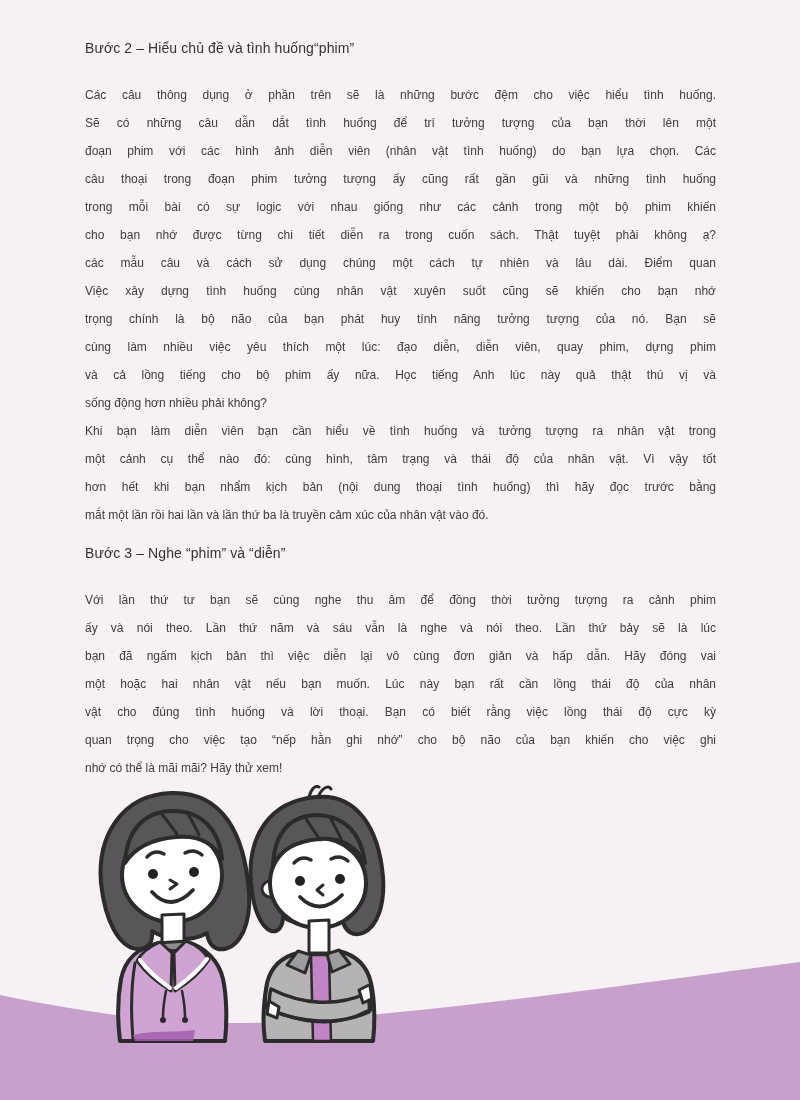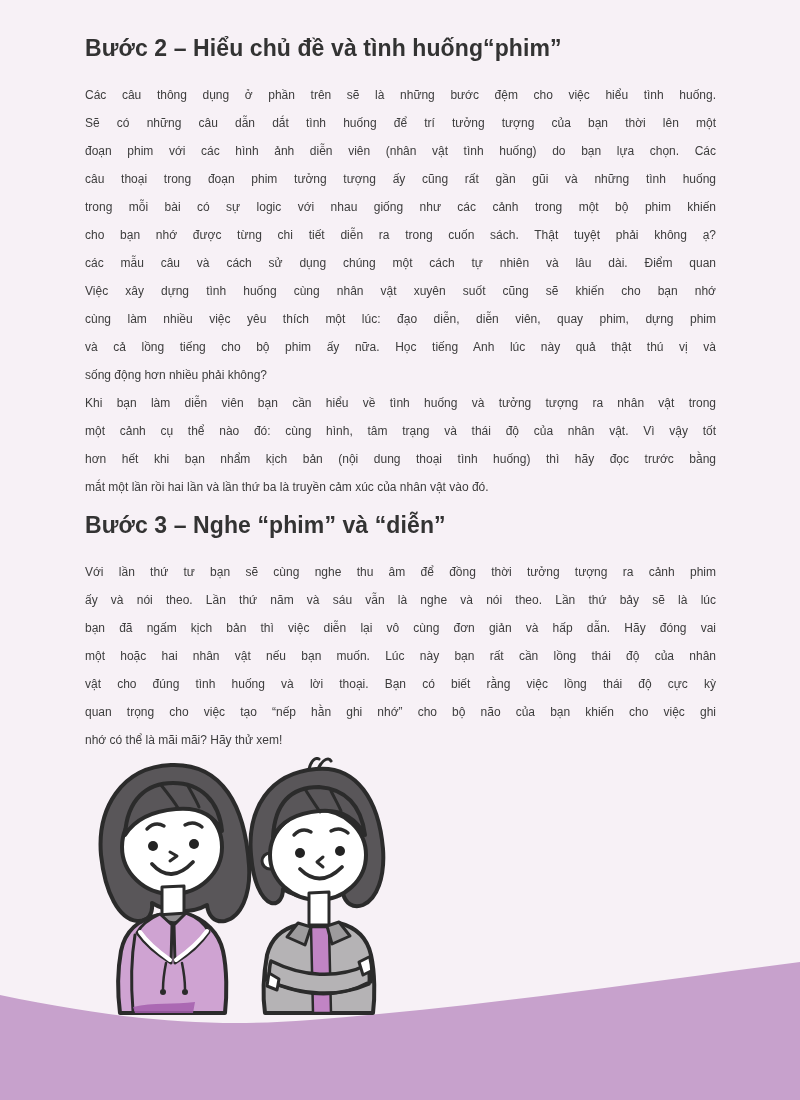--- a/index.html
+++ b/index.html
@@ -4,21 +4,21 @@
 <style>
   html,body{margin:0;padding:0;}
   body{
     width:800px;height:1100px;position:relative;overflow:hidden;
     background:var(--bg-color,#f7f1f6);
     font-family:"Liberation Sans",sans-serif;
   }
   .wave-layer{position:absolute;left:0;bottom:0;width:800px;height:150px;z-index:1;}
   .wave-path{fill:var(--wave-color,#c7a1cc);}
   .content{position:relative;z-index:2;padding:36px 84px 0 85px;color:var(--text-color,#3d3d3d);}
-  .heading{font-size:23px;font-weight:bold;color:#333;line-height:24px;margin:0 0 21px 0;letter-spacing:.1px;}
+  .heading{font-size:14px;font-weight:normal;color:#333;line-height:24px;margin:0 0 21px 0;letter-spacing:.1px;}
   .heading.second{margin-top:12px;}
   .para{font-size:12px;line-height:28px;margin:0;}
   .tline{text-align:justify;}
   .tline.just{text-align-last:justify;}
   .illustration{display:block;margin:3px 0 0 -12px;}
   
   .ink{stroke:#2b2b2b;stroke-linecap:round;stroke-linejoin:round;}
   .hair{fill:var(--hair-color,#595659);}
   .skin{fill:#ffffff;}
   .hoodie{fill:var(--hoodie-color,#cfa3d2);}
@@ -43,20 +43,21 @@
 
   <div class="para">
       <div class="tline just">Các câu thông dụng ở phần trên sẽ là những bước đệm cho việc hiểu tình huống.</div>
       <div class="tline just">Sẽ có những câu dẫn dắt tình huống để trí tưởng tượng của bạn thời lên một</div>
       <div class="tline just">đoạn phim với các hình ảnh diễn viên (nhân vật tình huống) do bạn lựa chọn. Các</div>
       <div class="tline just">câu thoại trong đoạn phim tưởng tượng ấy cũng rất gần gũi và những tình huống</div>
       <div class="tline just">trong mỗi bài có sự logic với nhau giống như các cảnh trong một bộ phim khiến</div>
       <div class="tline just">cho bạn nhớ được từng chi tiết diễn ra trong cuốn sách. Thật tuyệt phải không ạ?</div>
       <div class="tline just">các mẫu câu và cách sử dụng chúng một cách tự nhiên và lâu dài. Điểm quan</div>
       <div class="tline just">Việc xây dựng tình huống cùng nhân vật xuyên suốt cũng sẽ khiến cho bạn nhớ</div>
+      <div class="tline just">trọng chính là bộ não của bạn phát huy tính năng tưởng tượng của nó. Bạn sẽ</div>
       <div class="tline just">cùng làm nhiều việc yêu thích một lúc: đạo diễn, diễn viên, quay phim, dựng phim</div>
       <div class="tline just">và cả lồng tiếng cho bộ phim ấy nữa. Học tiếng Anh lúc này quả thật thú vị và</div>
       <div class="tline">sống động hơn nhiều phải không?</div>
     </div>
   <div class="para">
       <div class="tline just">Khi bạn làm diễn viên bạn cần hiểu về tình huống và tưởng tượng ra nhân vật trong</div>
       <div class="tline just">một cảnh cụ thể nào đó: cùng hình, tâm trạng và thái độ của nhân vật. Vì vậy tốt</div>
       <div class="tline just">hơn hết khi bạn nhẩm kịch bản (nội dung thoại tình huống) thì hãy đọc trước bằng</div>
       <div class="tline">mắt một lần rồi hai lần và lần thứ ba là truyền cảm xúc của nhân vật vào đó.</div>
     </div>

